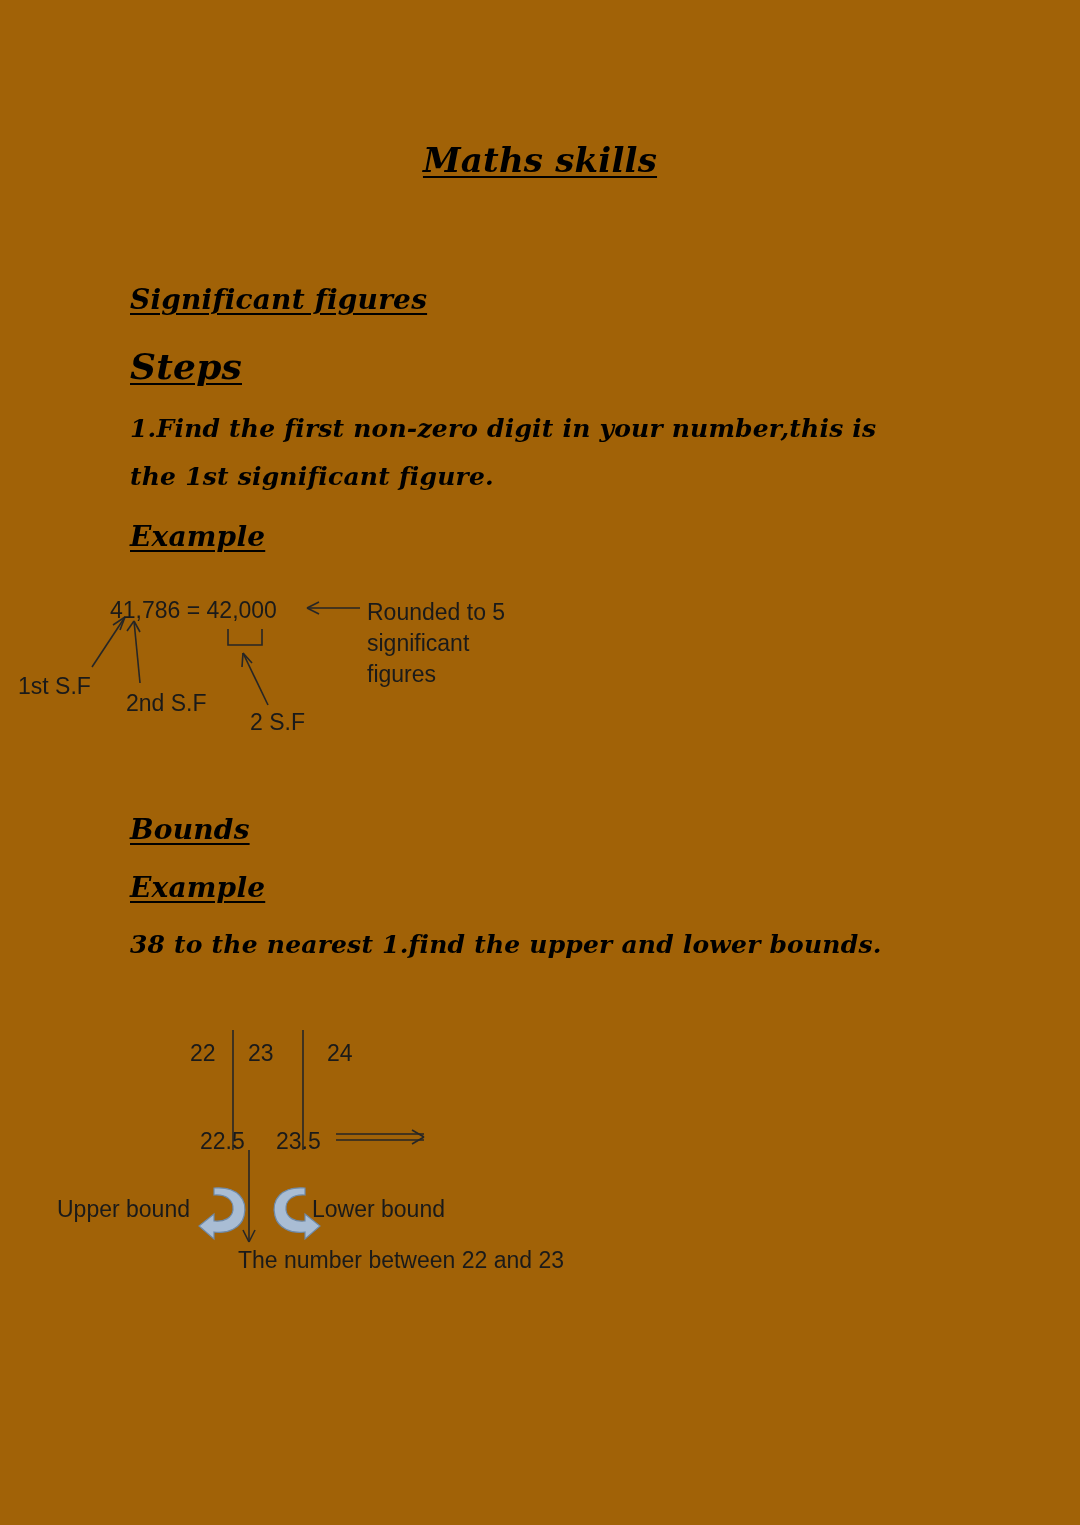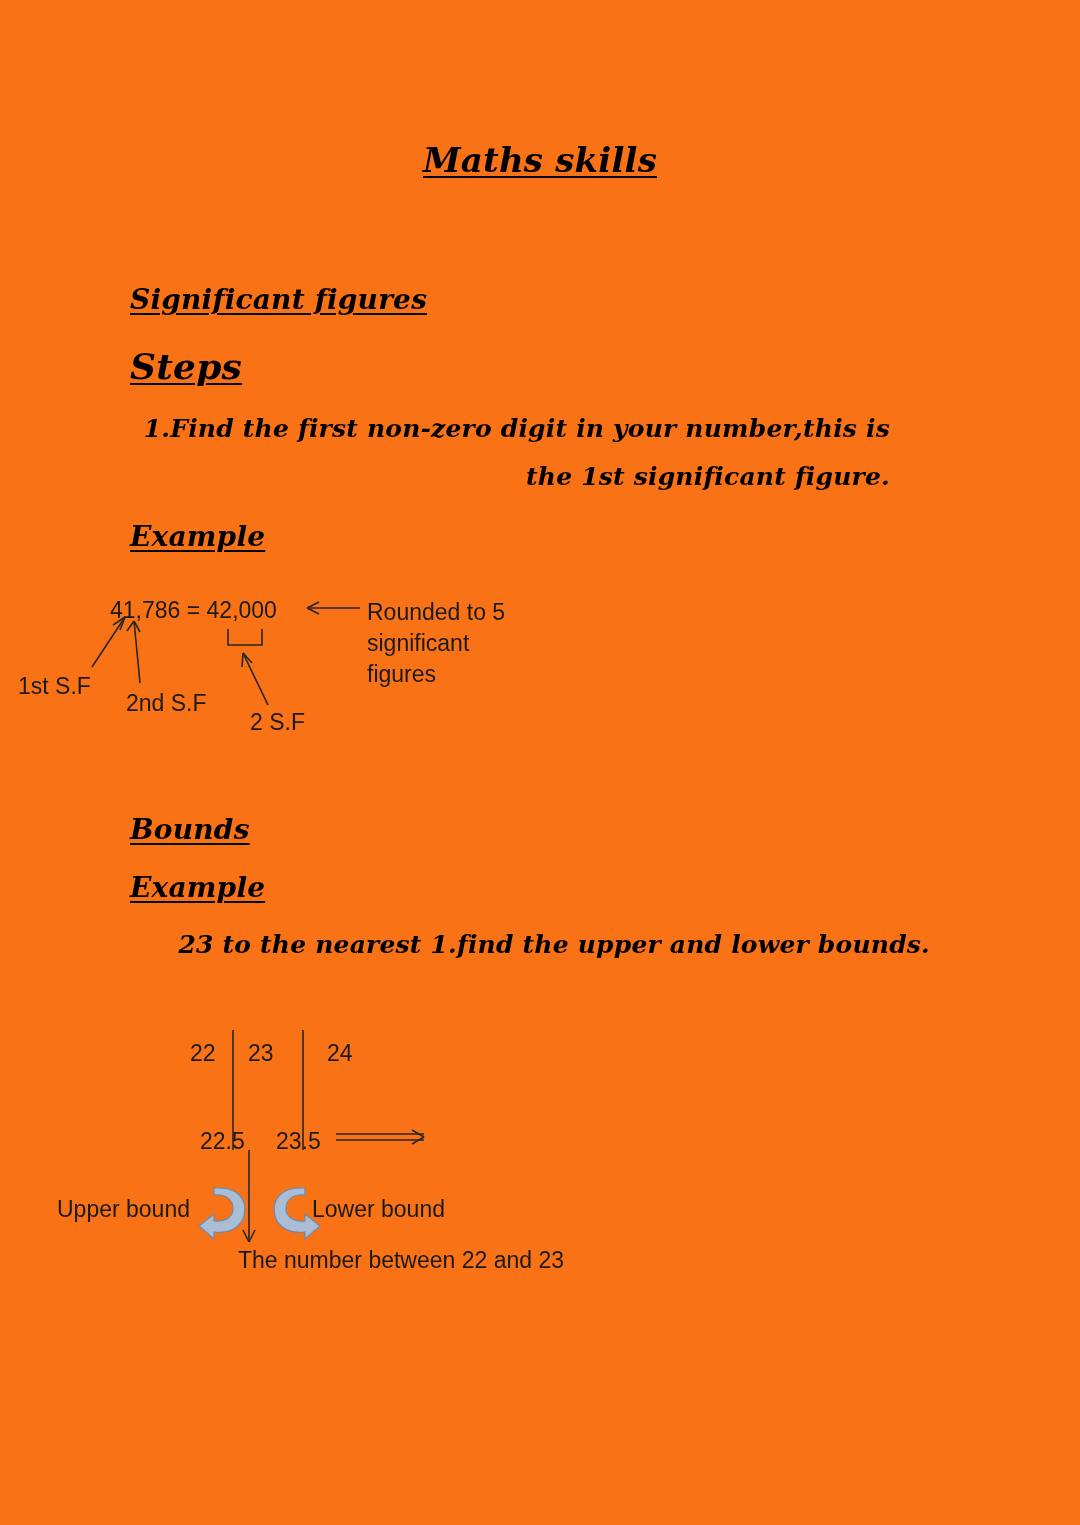--- a/index.html
+++ b/index.html
@@ -11,30 +11,29 @@
     width: 1080px;
     height: 1525px;
     position: relative;
     font-family: "Liberation Sans", sans-serif;
     color: #000000;
     overflow: hidden;
   }
   .page {
     position: absolute;
     inset: 0;
-    background: #f97316;
+    background: #a16207;
   }
 
   
   .script {
     font-family: "DejaVu Serif", serif;
     font-style: italic;
     font-weight: bold;
     letter-spacing: 0.2px;
-    text-align: right;
   }
   .underline {
     text-decoration: underline;
     text-underline-offset: 4px;
     text-decoration-thickness: 2px;
   }
 
   
   #doc-title {
     position: absolute;
@@ -149,21 +148,21 @@
 figures</div>
     <div id="sf-label-1st" class="plain">1st S.F</div>
     <div id="sf-label-2nd" class="plain">2nd S.F</div>
     <div id="sf-label-2sf" class="plain">2 S.F</div>
   </div>
 
   <div id="heading-bounds" class="block script underline">Bounds</div>
 
   <div id="heading-example-2" class="block script underline">Example</div>
 
-  <div id="bounds-question" class="block script">23 to the nearest 1.find the upper and lower bounds.</div>
+  <div id="bounds-question" class="block script">38 to the nearest 1.find the upper and lower bounds.</div>
 
   <div id="diagram-bounds">
     <svg width="1000" height="310" viewBox="0 0 1000 310">
 
       <path class="ink" d="M233,20 L233,140"></path>
       <path class="ink" d="M303,20 L303,140"></path>
 
       <path class="ink" d="M249,140 L249,232"></path>
       <path class="ink" d="M249,232 L243,220"></path>
       <path class="ink" d="M249,232 L255,220"></path>

